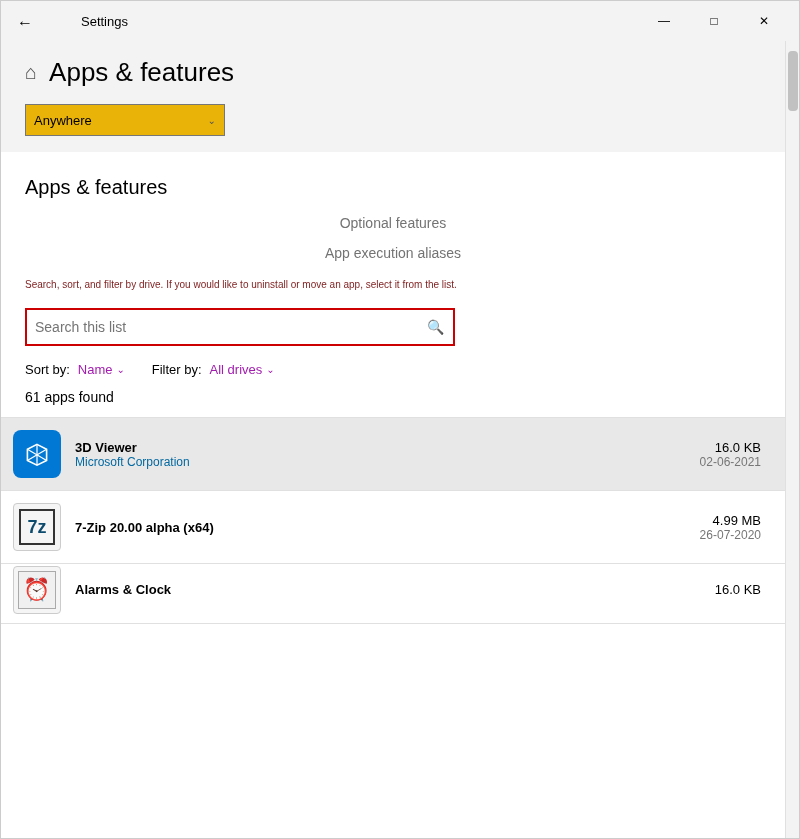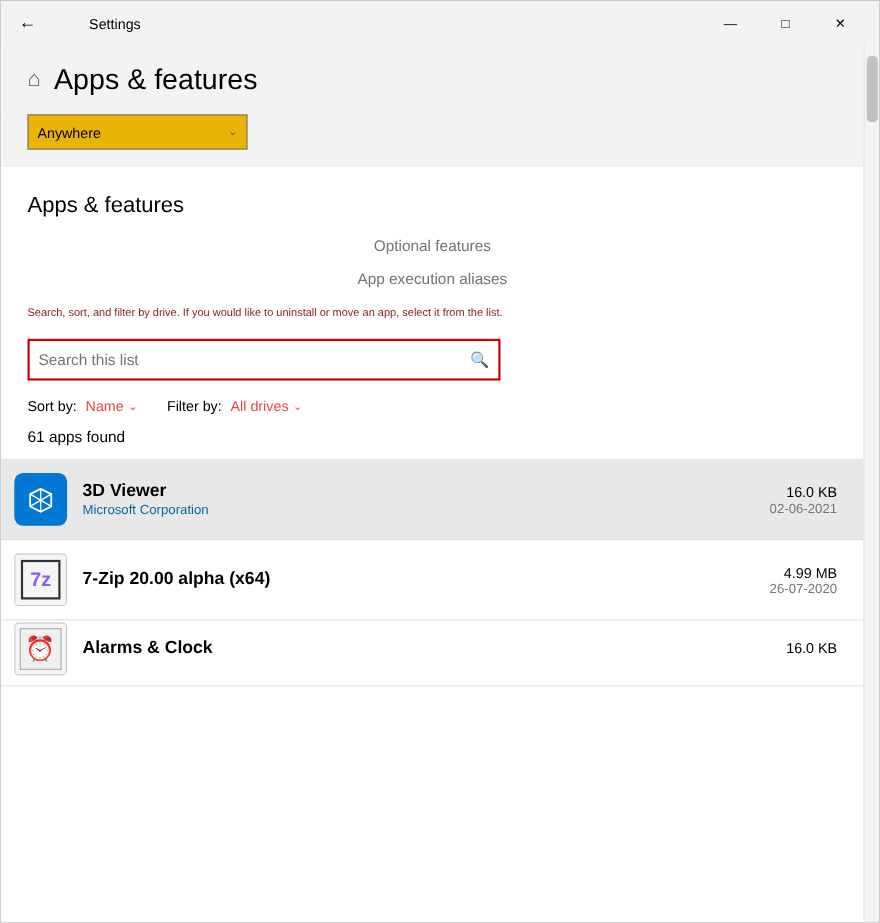--- a/index.html
+++ b/index.html
@@ -223,21 +223,21 @@
       margin-bottom: 12px;
       font-size: 13px;
       color: #000;
     }
 
     .filter-dropdown {
       display: inline-flex;
       align-items: center;
       gap: 4px;
       cursor: pointer;
-      color: #ef4444;
+      color: #a21caf;
     }
 
     .filter-dropdown .chevron {
       font-size: 10px;
     }
 
     .apps-count {
       font-size: 14px;
       color: #000;
       margin-bottom: 12px;
@@ -283,21 +283,21 @@
     .app-icon-alarm {
       background: #f5f5f5;
       border: 1px solid #ccc;
     }
 
     .app-info {
       flex: 1;
     }
 
     .app-name {
-      font-size: 16px;
+      font-size: 13px;
       font-weight: 600;
       color: #000;
     }
 
     .app-publisher {
       font-size: 12px;
       color: #0369a1;
     }
 
     .app-meta {
@@ -317,21 +317,21 @@
     
     .icon-3d {
       width: 32px;
       height: 32px;
     }
 
     
     .icon-7zip {
       font-size: 18px;
       font-weight: bold;
-      color: #8b5cf6;
+      color: #0c4a6e;
       border: 2px solid #333;
       width: 36px;
       height: 36px;
       display: flex;
       align-items: center;
       justify-content: center;
     }
 
     .alarm-icon-box {
       width: 38px;

